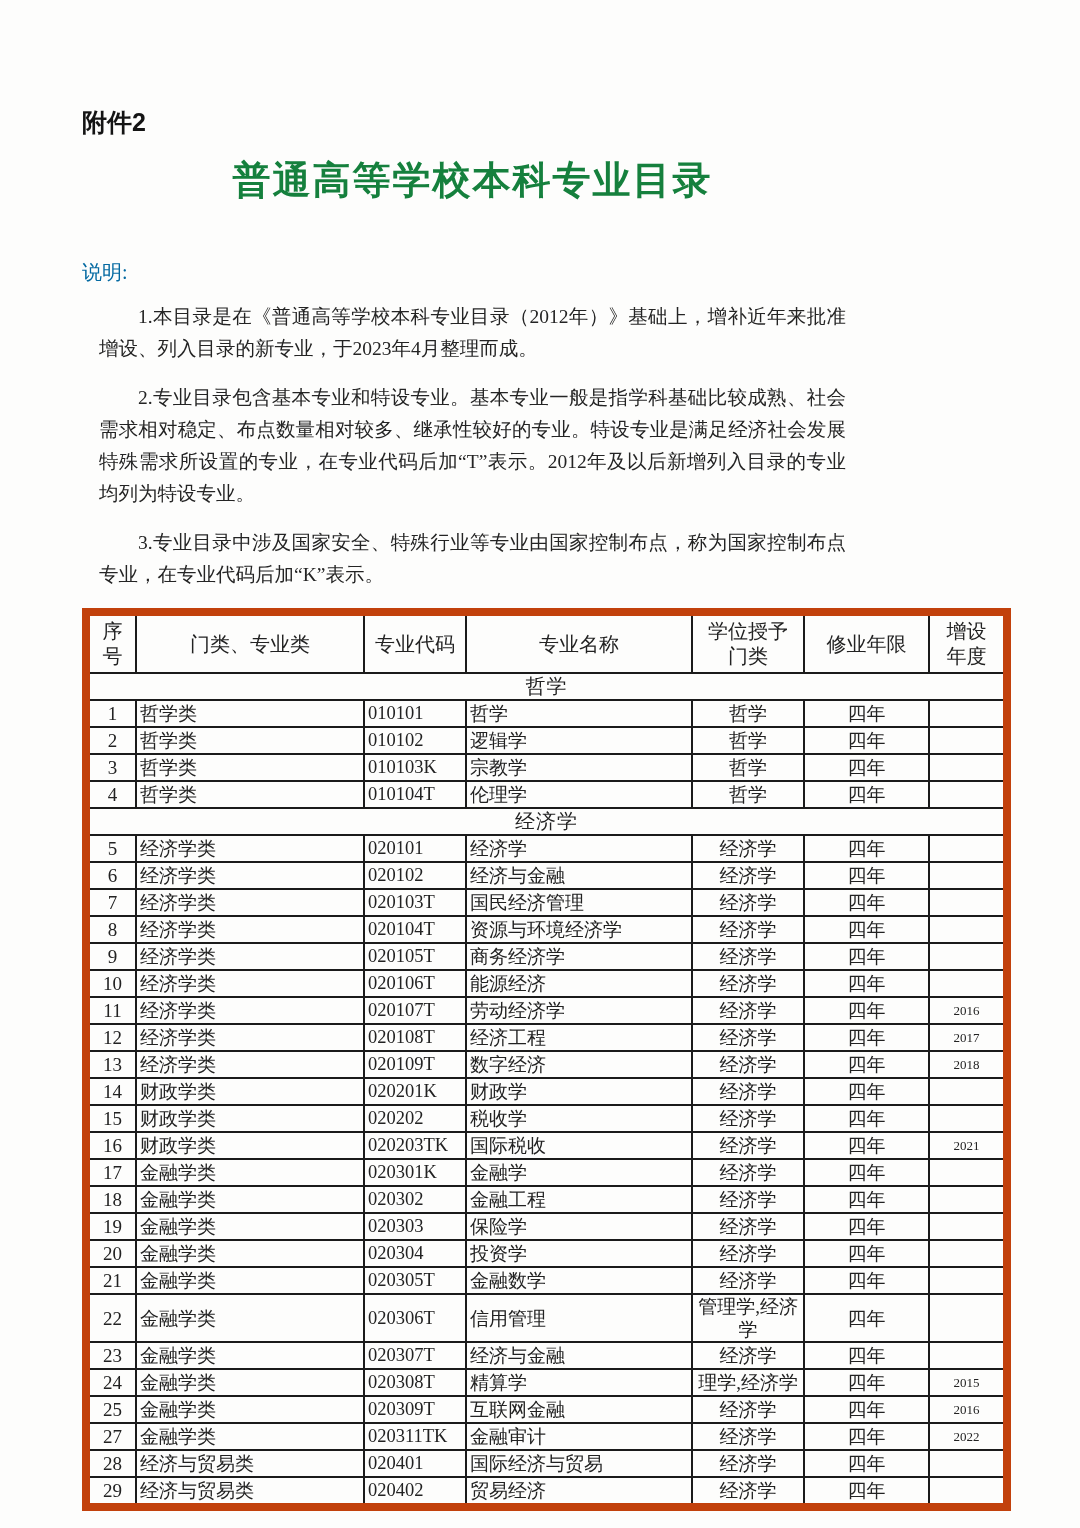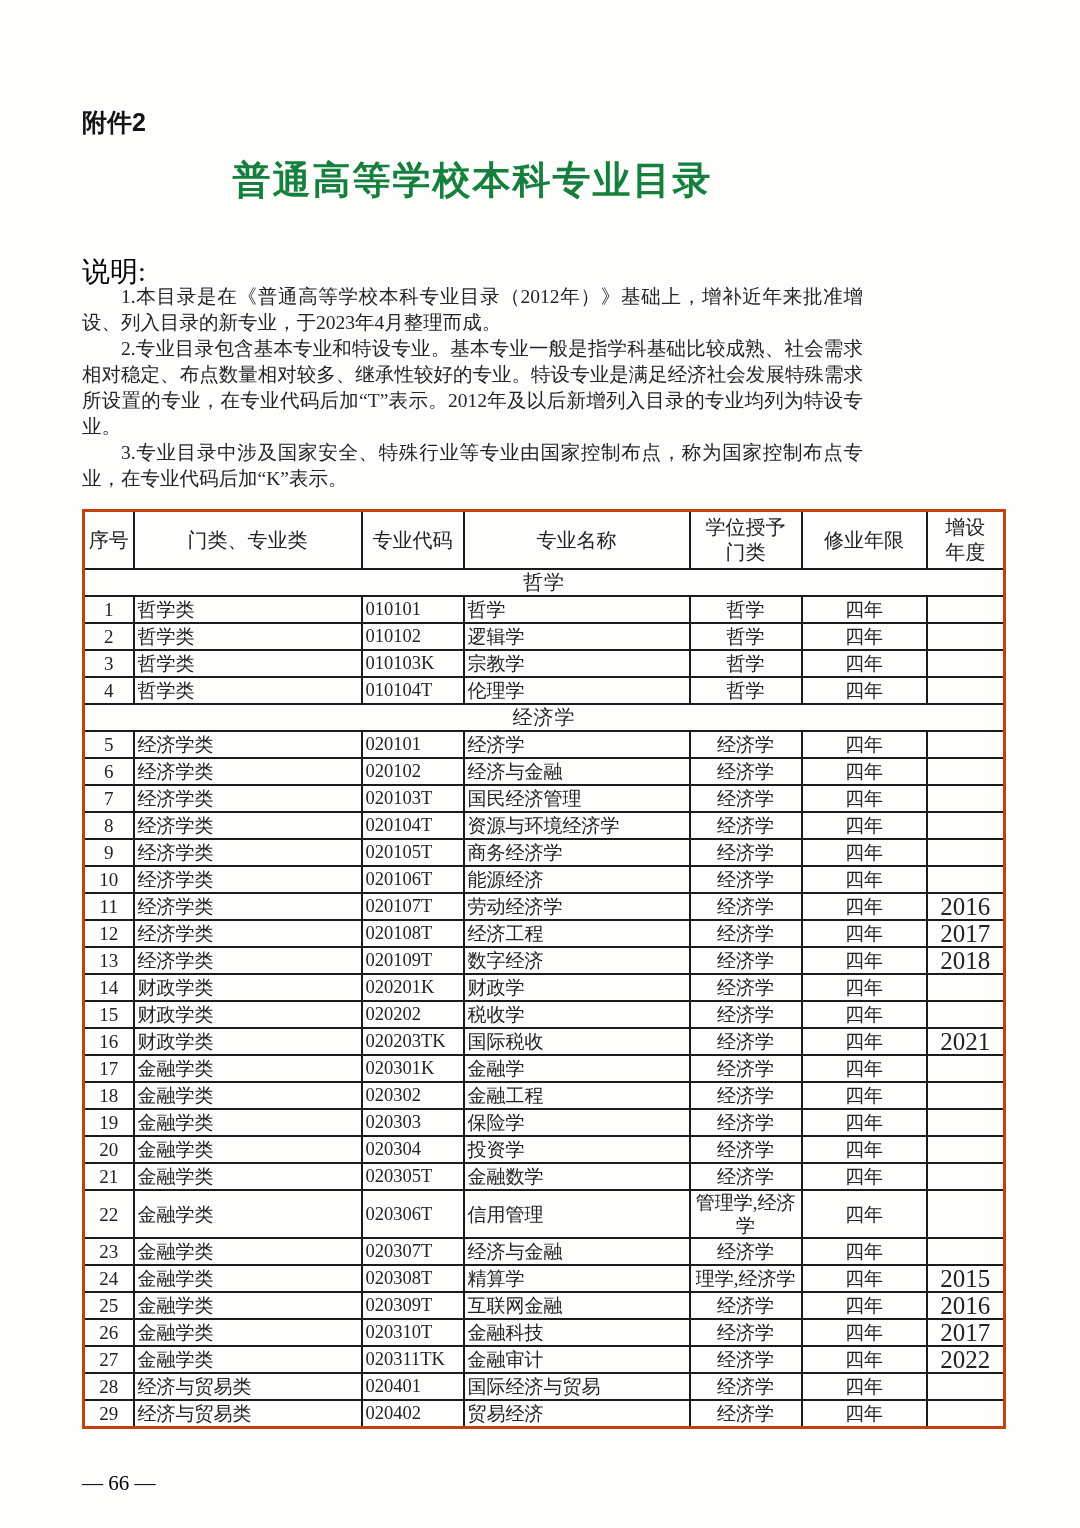--- a/index.html
+++ b/index.html
@@ -26,46 +26,46 @@
   .doc-title {
     margin: 16px 0 0 0;
     text-align: center;
     font-size: 38px;
     font-weight: 700;
     letter-spacing: 2px;
     color: #15803d;
   }
   .notes { margin-top: 54px; }
   .notes-label {
-    font-size: 28px;
+    font-size: 20px;
     line-height: 24px;
-    color: #000000;
+    color: #0369a1;
   }
   .note {
-    margin: 0;
+    margin: 17px;
     font-size: 19.5px;
-    line-height: 26px;
+    line-height: 32px;
     text-align: justify;
     text-indent: 2em;
     color: #242424;
   }
   table.catalog {
     margin-top: 17px;
     width: 921px;
     border-collapse: collapse;
     table-layout: fixed;
     font-size: 19px;
     color: #222;
   }
   table.catalog th, table.catalog td {
     border: 2px solid #1b1b1b;
     padding: 0 3px;
     overflow: hidden;
   }
-  table.catalog { border: 3px solid #c2410c; }
+  table.catalog { border: 8px solid #c2410c; }
   col.w-idx  { width: 50px; }
   col.w-cat  { width: 228px; }
   col.w-code { width: 102px; }
   col.w-name { width: 226px; }
   col.w-deg  { width: 112px; }
   col.w-dur  { width: 125px; }
   col.w-year { width: 78px; }
   table.catalog th {
     height: 56px;
     font-weight: 400;
@@ -81,21 +81,21 @@
     text-align: center;
     font-size: 20px;
     letter-spacing: 1px;
   }
   td.c-idx  { text-align: center; }
   td.c-cat  { text-align: left; padding-left: 8px; }
   td.c-code { text-align: left; padding-left: 6px; font-size: 18.5px; }
   td.c-name { text-align: left; padding-left: 8px; }
   td.c-deg  { text-align: center; }
   td.c-dur  { text-align: center; }
-  td.c-year { text-align: center; font-size: 25px; }
+  td.c-year { text-align: center; font-size: 13px; }
   .page-number {
     margin-top: 42px;
     font-size: 21px;
     color: #000000;
   }
 </style>
 </head>
 <body>
 
 <div class="page">
@@ -360,29 +360,20 @@
         <tr>
           <td class="c-idx">25</td>
           <td class="c-cat">金融学类</td>
           <td class="c-code">020309T</td>
           <td class="c-name">互联网金融</td>
           <td class="c-deg">经济学</td>
           <td class="c-dur">四年</td>
           <td class="c-year">2016</td>
         </tr>
         <tr>
-          <td class="c-idx">26</td>
-          <td class="c-cat">金融学类</td>
-          <td class="c-code">020310T</td>
-          <td class="c-name">金融科技</td>
-          <td class="c-deg">经济学</td>
-          <td class="c-dur">四年</td>
-          <td class="c-year">2017</td>
-        </tr>
-        <tr>
           <td class="c-idx">27</td>
           <td class="c-cat">金融学类</td>
           <td class="c-code">020311TK</td>
           <td class="c-name">金融审计</td>
           <td class="c-deg">经济学</td>
           <td class="c-dur">四年</td>
           <td class="c-year">2022</td>
         </tr>
         <tr>
           <td class="c-idx">28</td>

